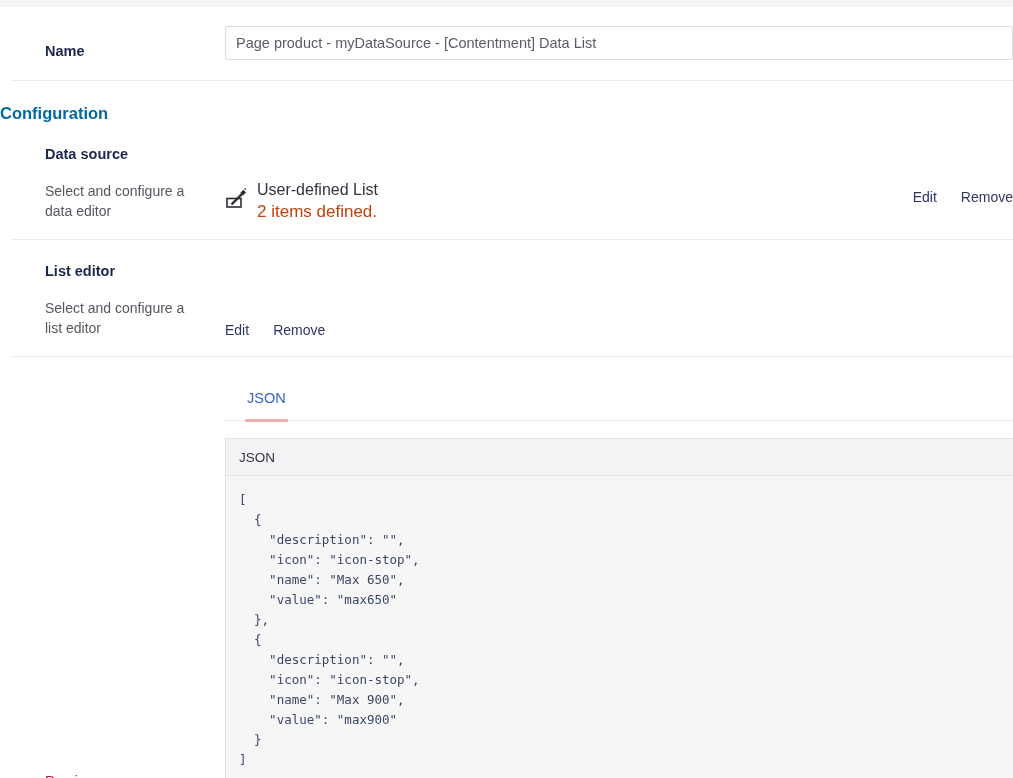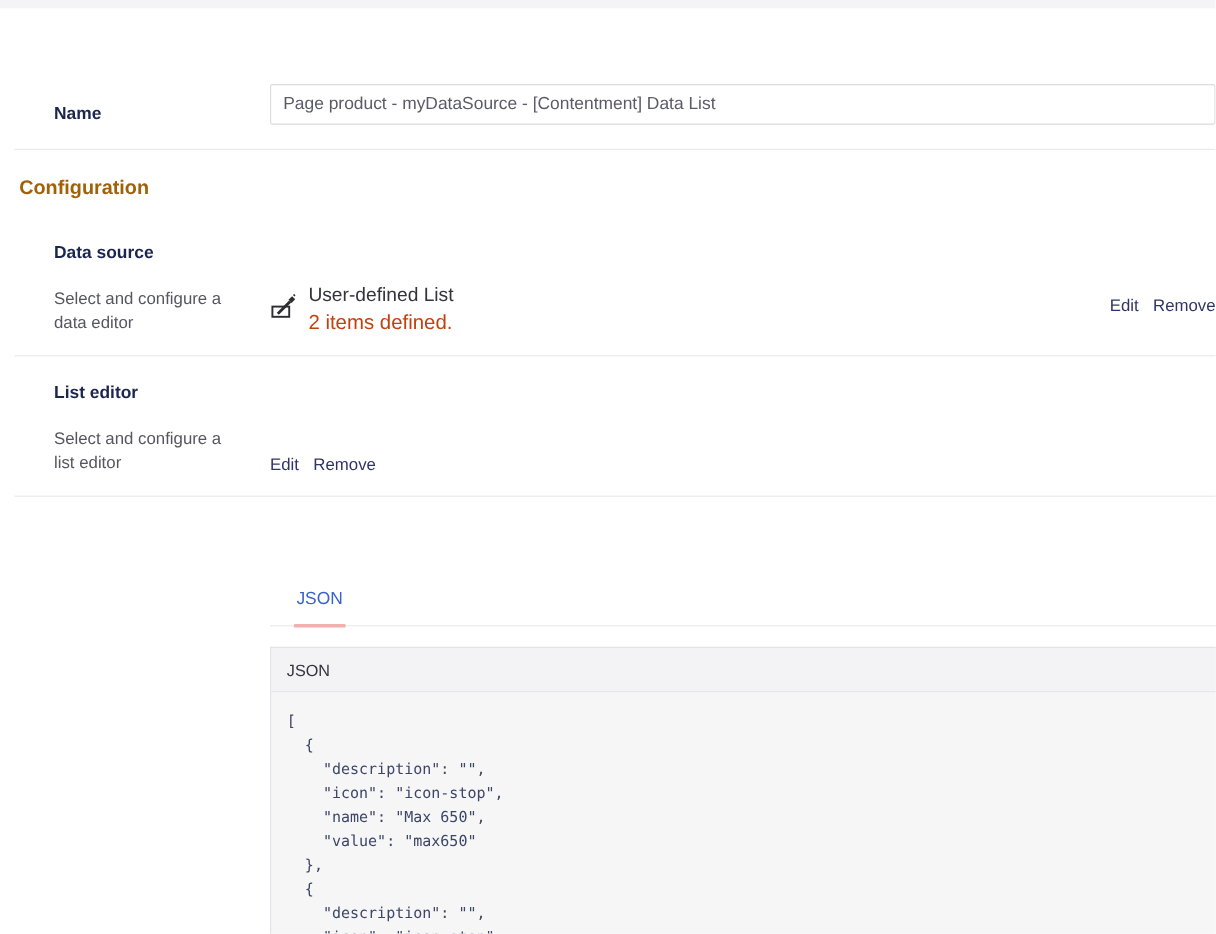--- a/index.html
+++ b/index.html
@@ -50,21 +50,20 @@
     width: 180px;
     flex: 0 0 180px;
     padding-left: 12px;
     box-sizing: border-box;
   }
   .body-col {
     flex: 1 1 auto;
     min-width: 0;
     padding-left: 12px;
     box-sizing: border-box;
-    margin-top: 44px;
   }
 
   .divider {
     height: 1px;
     background: #eaeaec;
     width: 100%;
   }
   .divider.inset {
     margin-left: 12px;
     width: calc(100% - 12px);
@@ -96,22 +95,22 @@
     font-family: "Liberation Sans", sans-serif;
     font-size: 14.5px;
     color: #5b5b68;
     outline: none;
   }
 
   
   .config-heading {
     font-size: 16.5px;
     font-weight: bold;
-    color: #a16207;
-    padding: 22px 0 0 16px;
+    color: #0369a1;
+    padding: 22px 0 0 0;
     line-height: 20px;
   }
 
   
   .config-row {
     padding-top: 22px;
     padding-bottom: 18px;
     min-height: 86px;
     box-sizing: border-box;
   }
@@ -147,21 +146,21 @@
     line-height: 20px;
   }
   .item-sub {
     font-size: 17px;
     color: #c2410c;
     line-height: 18px;
     padding-top: 3px;
   }
   .item-actions {
     display: flex;
-    gap: 12px;
+    gap: 24px;
     padding-top: 9px;
     padding-right: 0;
     white-space: nowrap;
   }
   .action-link {
     font-size: 14px;
     color: #2e3566;
     text-decoration: none;
     cursor: pointer;
   }

